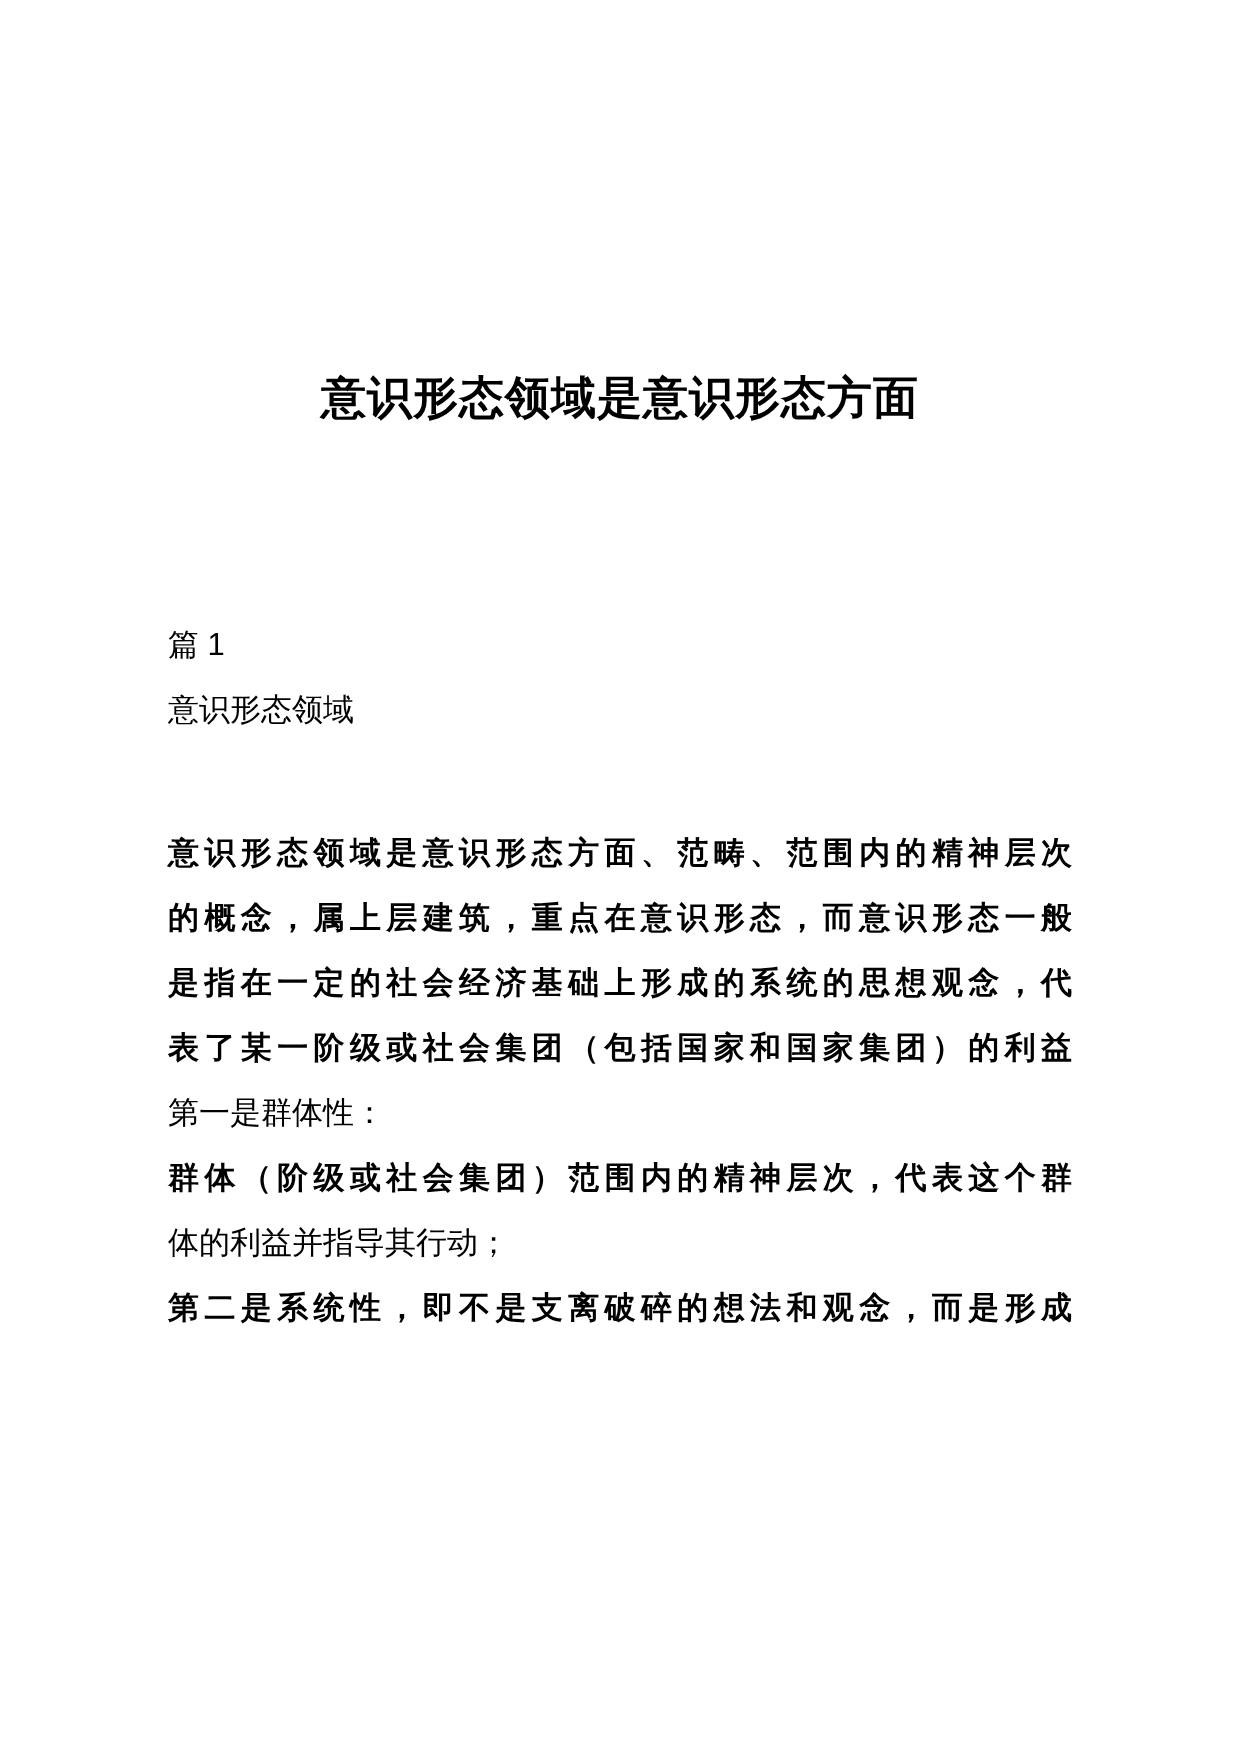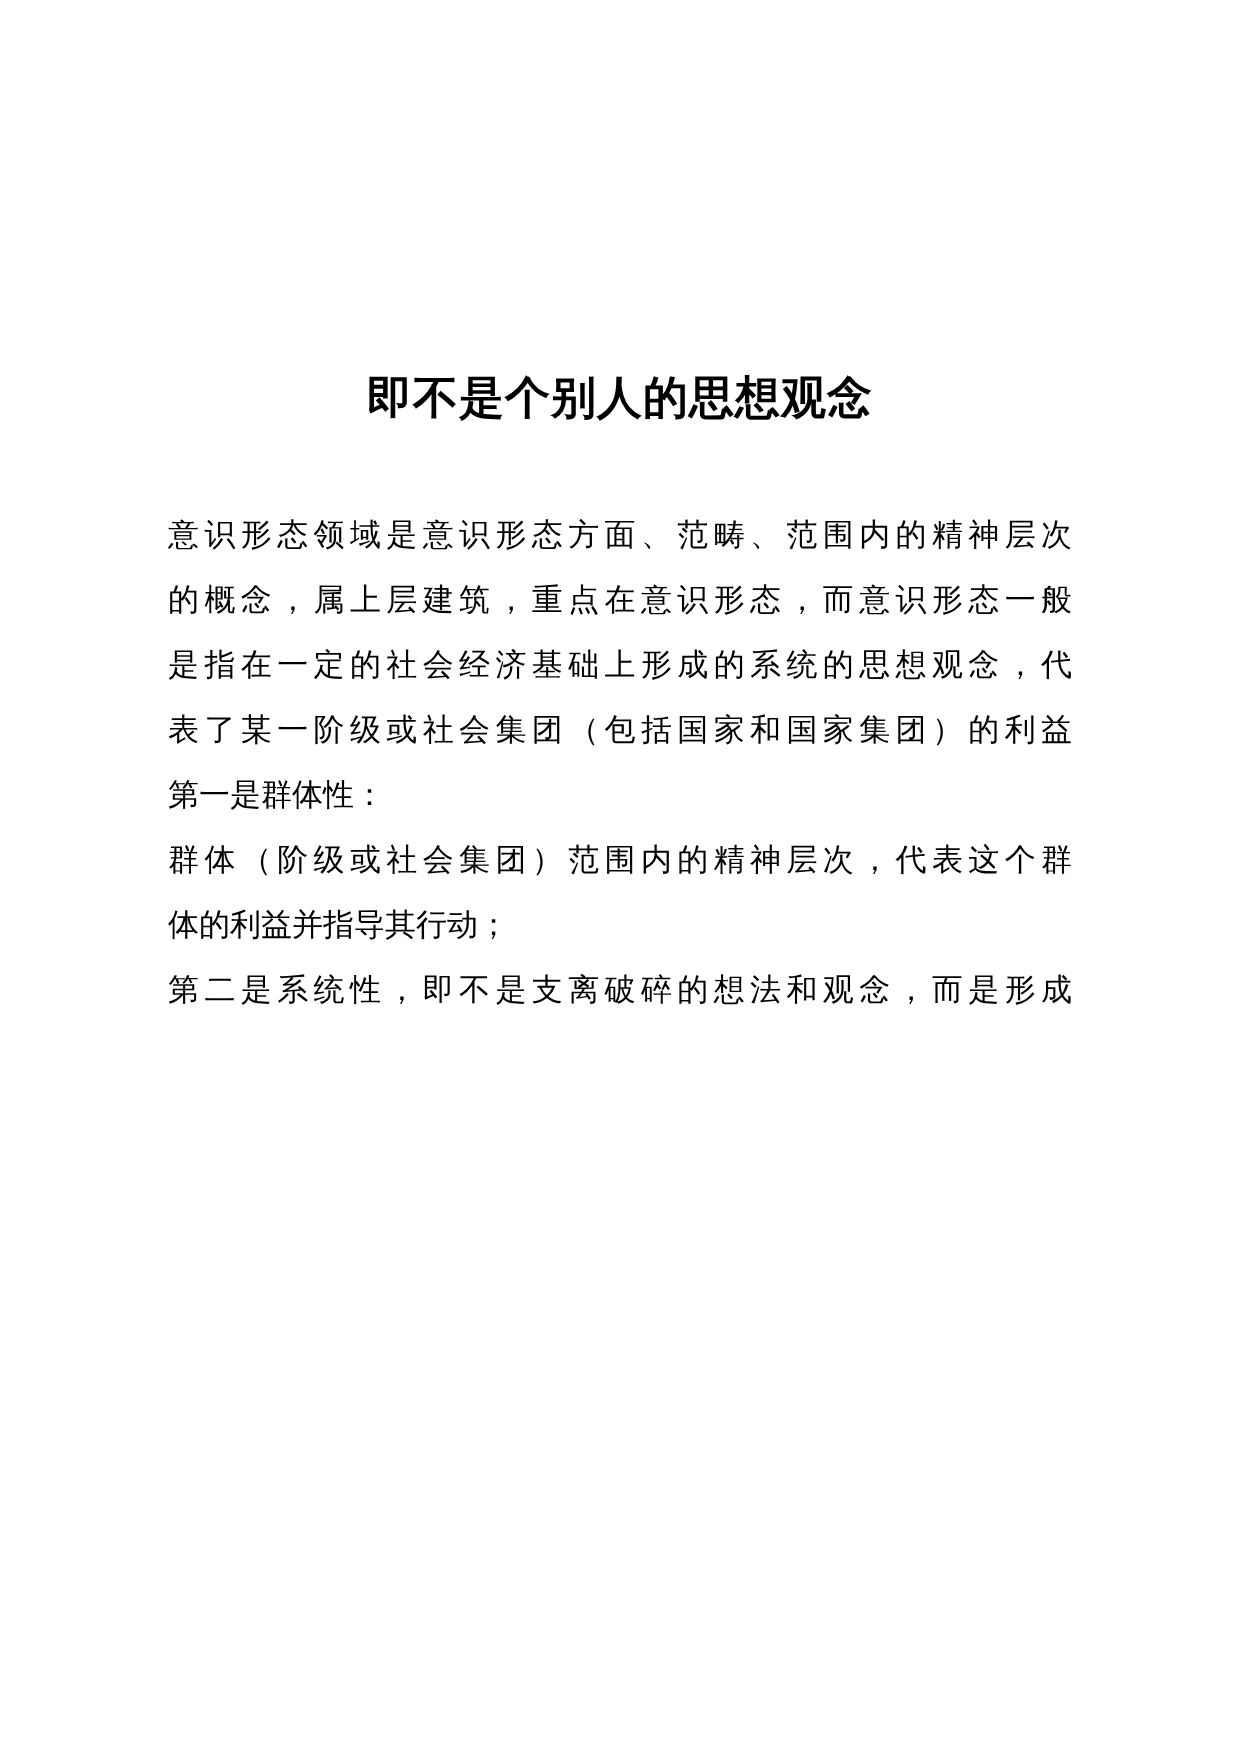--- a/index.html
+++ b/index.html
@@ -48,29 +48,34 @@
     line-height: 65px;
     font-weight: 400;
   }
   .line {
     white-space: nowrap;
   }
   .line.full {
     white-space: normal;
     text-align: justify;
     text-align-last: justify;
+    font-weight: bold;
   }
 </style>
 </head>
 <body>
 
 <div class="page">
-  <h1 class="doc-title">即不是个别人的思想观念</h1>
+  <h1 class="doc-title">意识形态领域是意识形态方面</h1>
 
 
+  <div class="section-head">
+    <div class="line">篇 1</div>
+    <div class="line">意识形态领域</div>
+  </div>
 
   <div class="body-text">
       <div class="line full">意识形态领域是意识形态方面、范畴、范围内的精神层次</div>
       <div class="line full">的概念，属上层建筑，重点在意识形态，而意识形态一般</div>
       <div class="line full">是指在一定的社会经济基础上形成的系统的思想观念，代</div>
       <div class="line full">表了某一阶级或社会集团（包括国家和国家集团）的利益</div>
       <div class="line">第一是群体性：</div>
       <div class="line full">群体（阶级或社会集团）范围内的精神层次，代表这个群</div>
       <div class="line">体的利益并指导其行动；</div>
       <div class="line full">第二是系统性，即不是支离破碎的想法和观念，而是形成</div>

